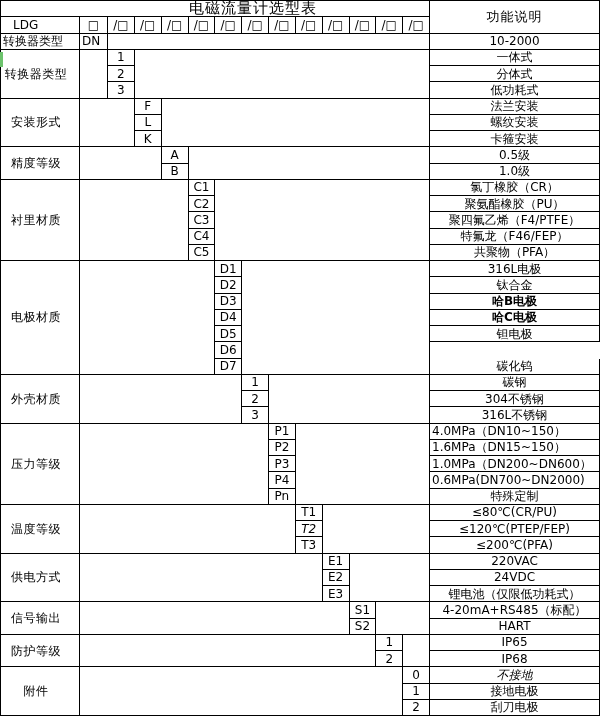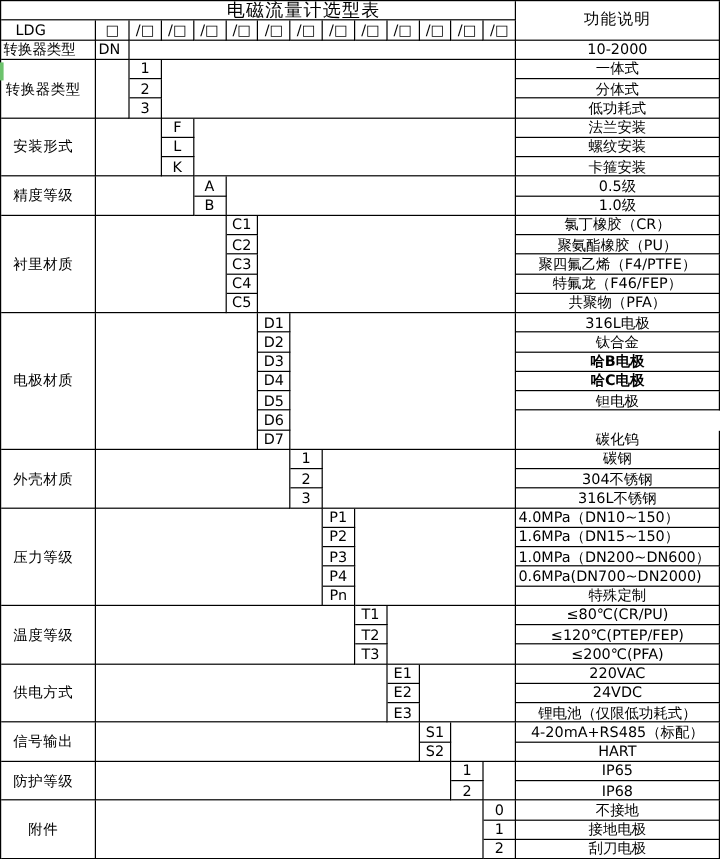--- a/index.html
+++ b/index.html
@@ -151,21 +151,21 @@
       <div class="cell align-left" style="grid-area: 29 / 15 / span 1 / span 1;">1.0MPa（DN200~DN600）</div>
       <div class="cell" style="grid-area: 30 / 9 / span 1 / span 1;">P4</div>
       <div class="cell align-left" style="grid-area: 30 / 15 / span 1 / span 1;">0.6MPa(DN700~DN2000)</div>
       <div class="cell" style="grid-area: 31 / 9 / span 1 / span 1;">Pn</div>
       <div class="cell" style="grid-area: 31 / 15 / span 1 / span 1;">特殊定制</div>
       <div class="cell" style="grid-area: 27 / 10 / span 5 / span 5;"></div>
       <div class="cell cat-label" style="grid-area: 32 / 1 / span 3 / span 1;">温度等级</div>
       <div class="cell" style="grid-area: 32 / 2 / span 3 / span 8;"></div>
       <div class="cell" style="grid-area: 32 / 10 / span 1 / span 1;">T1</div>
       <div class="cell" style="grid-area: 32 / 15 / span 1 / span 1;">≤80℃(CR/PU)</div>
-      <div class="cell" style="grid-area: 33 / 10 / span 1 / span 1;">T2</div>
+      <div class="cell" style="grid-area: 33 / 10 / span 1 / span 1; font-style: italic;">T2</div>
       <div class="cell" style="grid-area: 33 / 15 / span 1 / span 1;">≤120℃(PTEP/FEP)</div>
       <div class="cell" style="grid-area: 34 / 10 / span 1 / span 1;">T3</div>
       <div class="cell" style="grid-area: 34 / 15 / span 1 / span 1;">≤200℃(PFA)</div>
       <div class="cell" style="grid-area: 32 / 11 / span 3 / span 4;"></div>
       <div class="cell cat-label" style="grid-area: 35 / 1 / span 3 / span 1;">供电方式</div>
       <div class="cell" style="grid-area: 35 / 2 / span 3 / span 9;"></div>
       <div class="cell" style="grid-area: 35 / 11 / span 1 / span 1;">E1</div>
       <div class="cell" style="grid-area: 35 / 15 / span 1 / span 1;">220VAC</div>
       <div class="cell" style="grid-area: 36 / 11 / span 1 / span 1;">E2</div>
       <div class="cell" style="grid-area: 36 / 15 / span 1 / span 1;">24VDC</div>
@@ -182,20 +182,20 @@
       <div class="cell cat-label" style="grid-area: 40 / 1 / span 2 / span 1;">防护等级</div>
       <div class="cell" style="grid-area: 40 / 2 / span 2 / span 11;"></div>
       <div class="cell" style="grid-area: 40 / 13 / span 1 / span 1;">1</div>
       <div class="cell" style="grid-area: 40 / 15 / span 1 / span 1;">IP65</div>
       <div class="cell" style="grid-area: 41 / 13 / span 1 / span 1;">2</div>
       <div class="cell" style="grid-area: 41 / 15 / span 1 / span 1;">IP68</div>
       <div class="cell" style="grid-area: 40 / 14 / span 2 / span 1;"></div>
       <div class="cell cat-label" style="grid-area: 42 / 1 / span 3 / span 1;">附件</div>
       <div class="cell" style="grid-area: 42 / 2 / span 3 / span 12;"></div>
       <div class="cell" style="grid-area: 42 / 14 / span 1 / span 1;">0</div>
-      <div class="cell" style="grid-area: 42 / 15 / span 1 / span 1;">不接地</div>
+      <div class="cell" style="grid-area: 42 / 15 / span 1 / span 1; font-style: italic;">不接地</div>
       <div class="cell" style="grid-area: 43 / 14 / span 1 / span 1;">1</div>
       <div class="cell" style="grid-area: 43 / 15 / span 1 / span 1;">接地电极</div>
       <div class="cell" style="grid-area: 44 / 14 / span 1 / span 1;">2</div>
       <div class="cell" style="grid-area: 44 / 15 / span 1 / span 1;">刮刀电极</div>
     </div>
   <div class="artifact" style="background: rgb(109, 195, 109);"></div>
 </div>
 
 </body></html>

